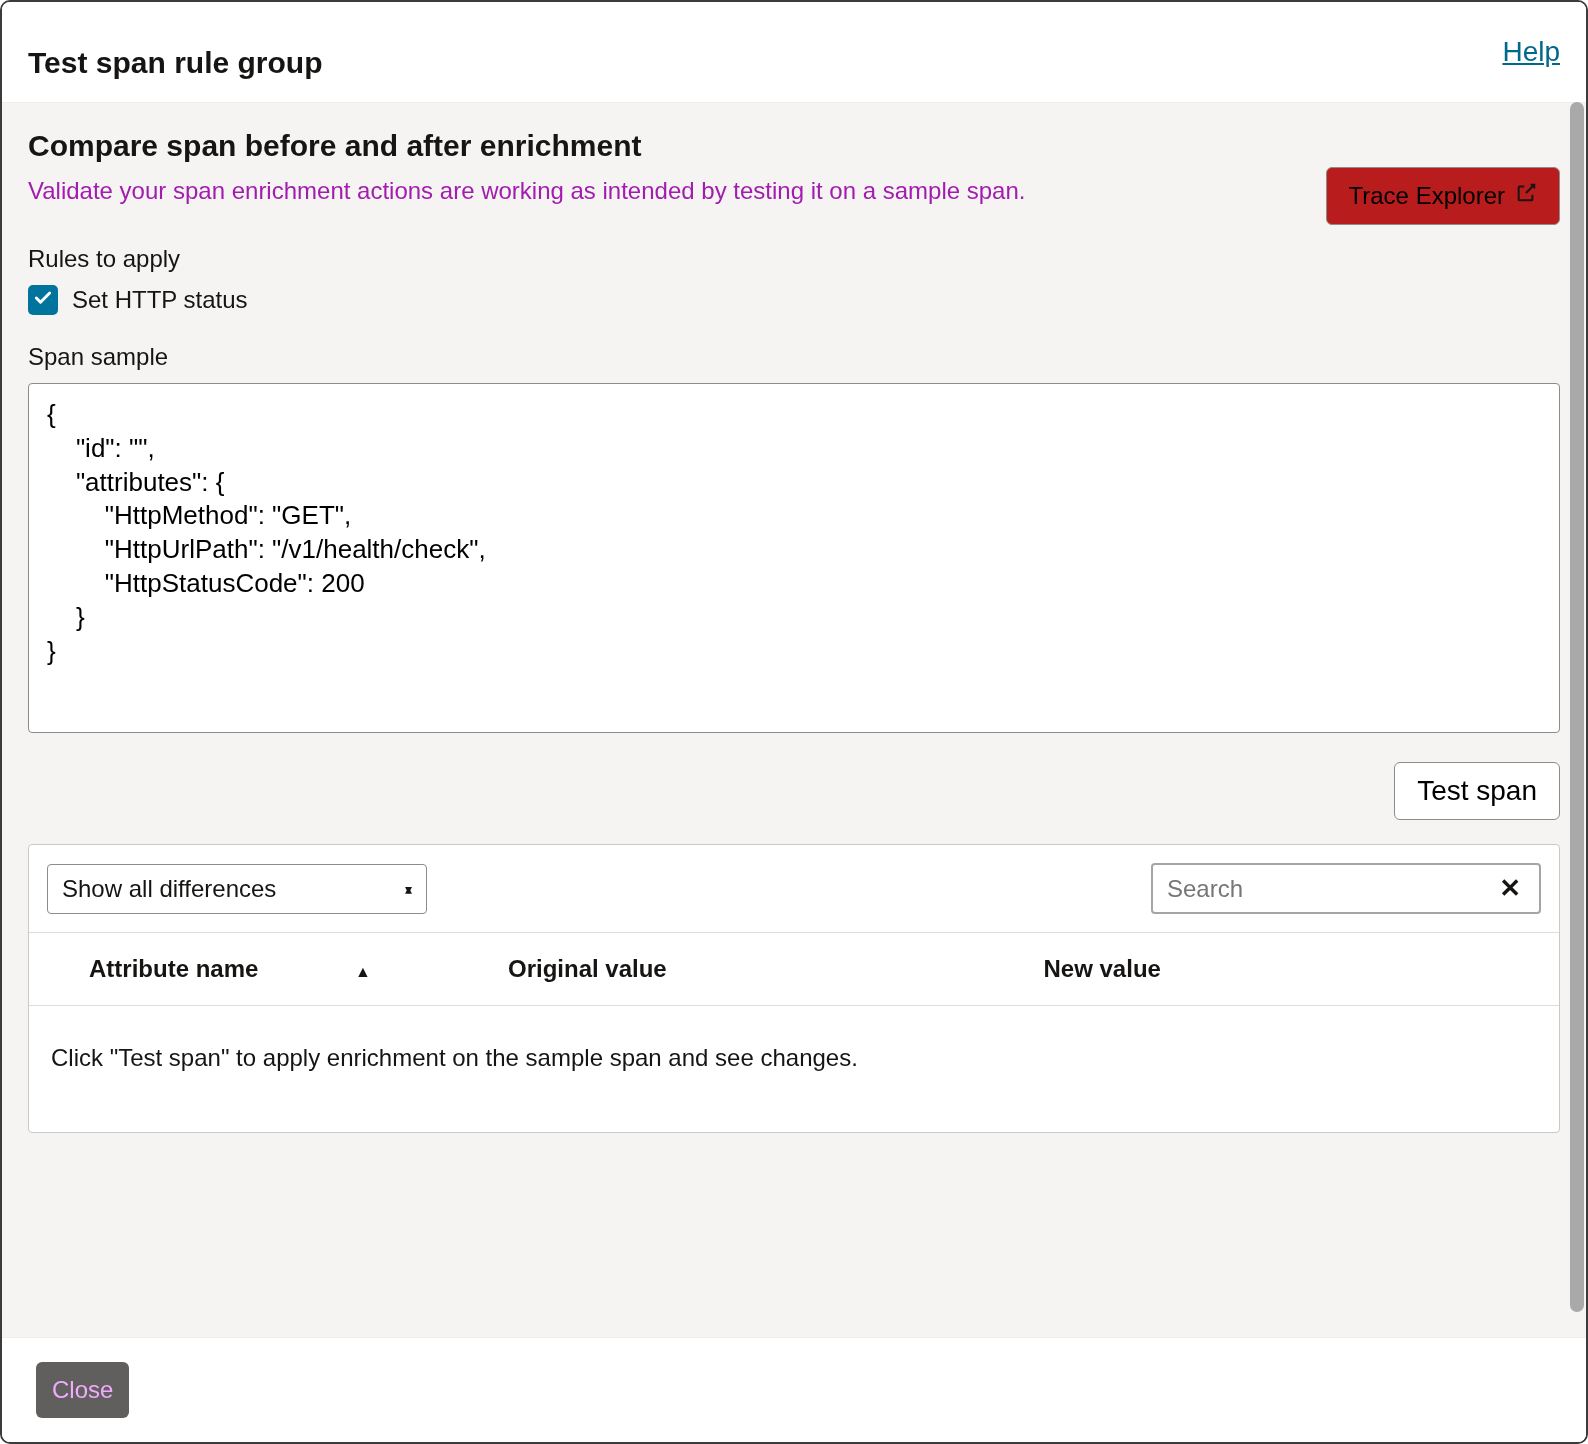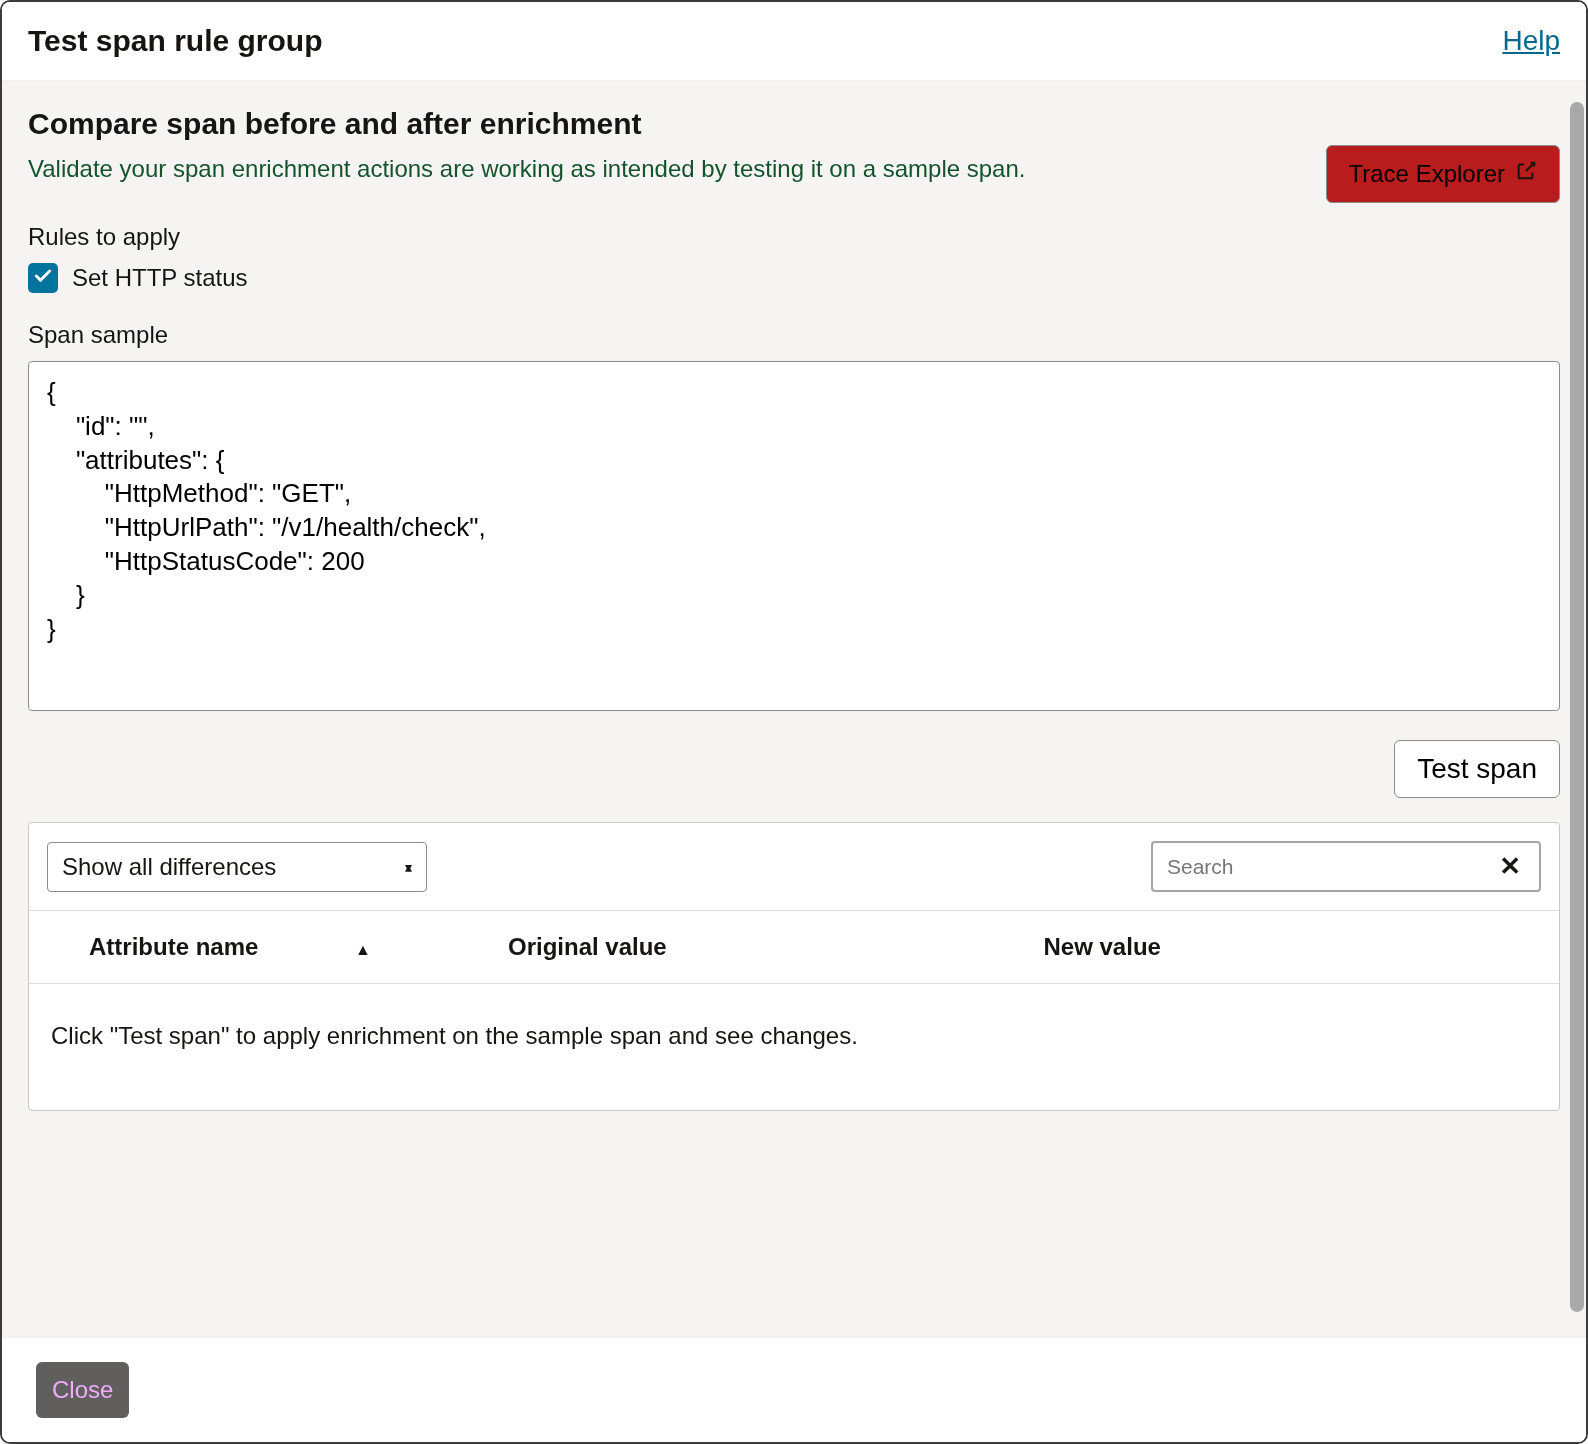--- a/index.html
+++ b/index.html
@@ -24,20 +24,21 @@
     display: flex;
     justify-content: space-between;
     align-items: center;
     padding: 22px 26px;
     border-bottom: 1px solid #ededed;
     background: #ffffff;
   }
   .titlebar h1 {
     font-size: 30px;
     font-weight: 700;
+    margin-top: 22px;
   }
   .help-link {
     color: #00688c;
     font-size: 28px;
     text-decoration: underline;
     cursor: pointer;
   }
   .content {
     flex: 1;
     background: #f5f4f2;
@@ -51,21 +52,21 @@
     margin-bottom: 20px;
   }
   .compare-header-left h2 {
     font-size: 30px;
     font-weight: 700;
     margin-bottom: 14px;
   }
   .compare-header-left p {
     font-size: 24px;
     font-weight: 400;
-    color: #14532d;
+    color: #a21caf;
   }
   .trace-btn {
     display: inline-flex;
     align-items: center;
     gap: 10px;
     background: #b91c1c;
     border: 1px solid #8c8c8c;
     border-radius: 6px;
     padding: 14px 22px;
     font-size: 24px;
@@ -153,21 +154,21 @@
     align-items: center;
     border: 2px solid #a7a5a3;
     border-radius: 4px;
     padding: 8px 14px;
     width: 390px;
   }
   .search-input {
     flex: 1;
     border: none;
     outline: none;
-    font-size: 21px;
+    font-size: 24px;
     color: #737373;
     background: transparent;
   }
   .search-input::placeholder { color: #767676; }
   .clear-x {
     font-size: 26px;
     font-weight: 600;
     cursor: pointer;
     padding: 0 4px;
   }

